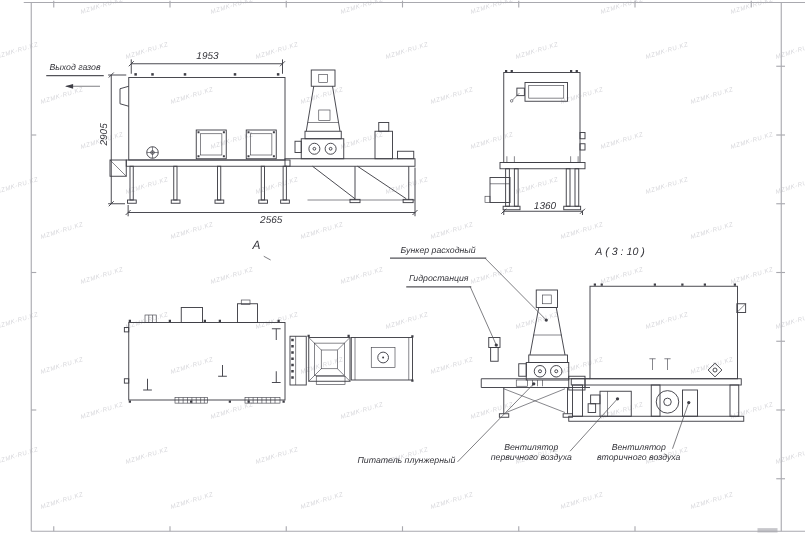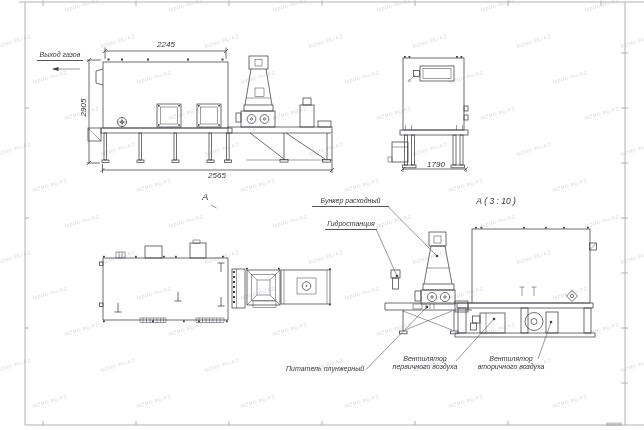--- a/index.html
+++ b/index.html
@@ -423,24 +423,24 @@
         <circle class="dot" cx="427" cy="307" r="1.3"></circle>
       <line class="lead" x1="456" y1="361" x2="494" y2="319"></line>
         <circle class="dot" cx="494" cy="319" r="1.3"></circle>
       <line class="lead" x1="538" y1="359" x2="551" y2="322"></line>
         <circle class="dot" cx="551" cy="322" r="1.3"></circle>
       <line class="lead" x1="211" y1="205" x2="216.5" y2="208"></line>
     </g>
   </svg>
 
   <div class="lbl ul" style="left:37px;top:51px;width:46px;">Выход газов</div>
-  <div class="lbl dimtx" style="left:150px;top:40px;width:32px;">2245</div>
+  <div class="lbl dimtx" style="left:150px;top:40px;width:32px;">1953</div>
   <div class="lbl dimtx rot" style="left:65px;top:103px;width:36px;">2905</div>
   <div class="lbl dimtx" style="left:201px;top:171px;width:32px;">2565</div>
-  <div class="lbl dimtx" style="left:419px;top:160px;width:34px;">1790</div>
+  <div class="lbl dimtx" style="left:419px;top:160px;width:34px;">1360</div>
   <div class="lbl big" style="left:202px;top:193px;">А</div>
   <div class="lbl dimtx" style="left:464px;top:196px;width:64px;font-size:8.5px;">А ( 3 : 10 )</div>
   <div class="lbl ul" style="left:312px;top:197px;width:77px;">Бункер расходный</div>
   <div class="lbl ul" style="left:325px;top:220px;width:52px;">Гидростанция</div>
   <div class="lbl" style="left:286px;top:365px;width:80px;">Питатель плунжерный</div>
   <div class="lbl ctr" style="left:387px;top:355px;width:76px;">
     <div>Вентилятор</div>
     <div>первичного воздуха</div>
   </div>
   <div class="lbl ctr" style="left:472px;top:355px;width:78px;">

